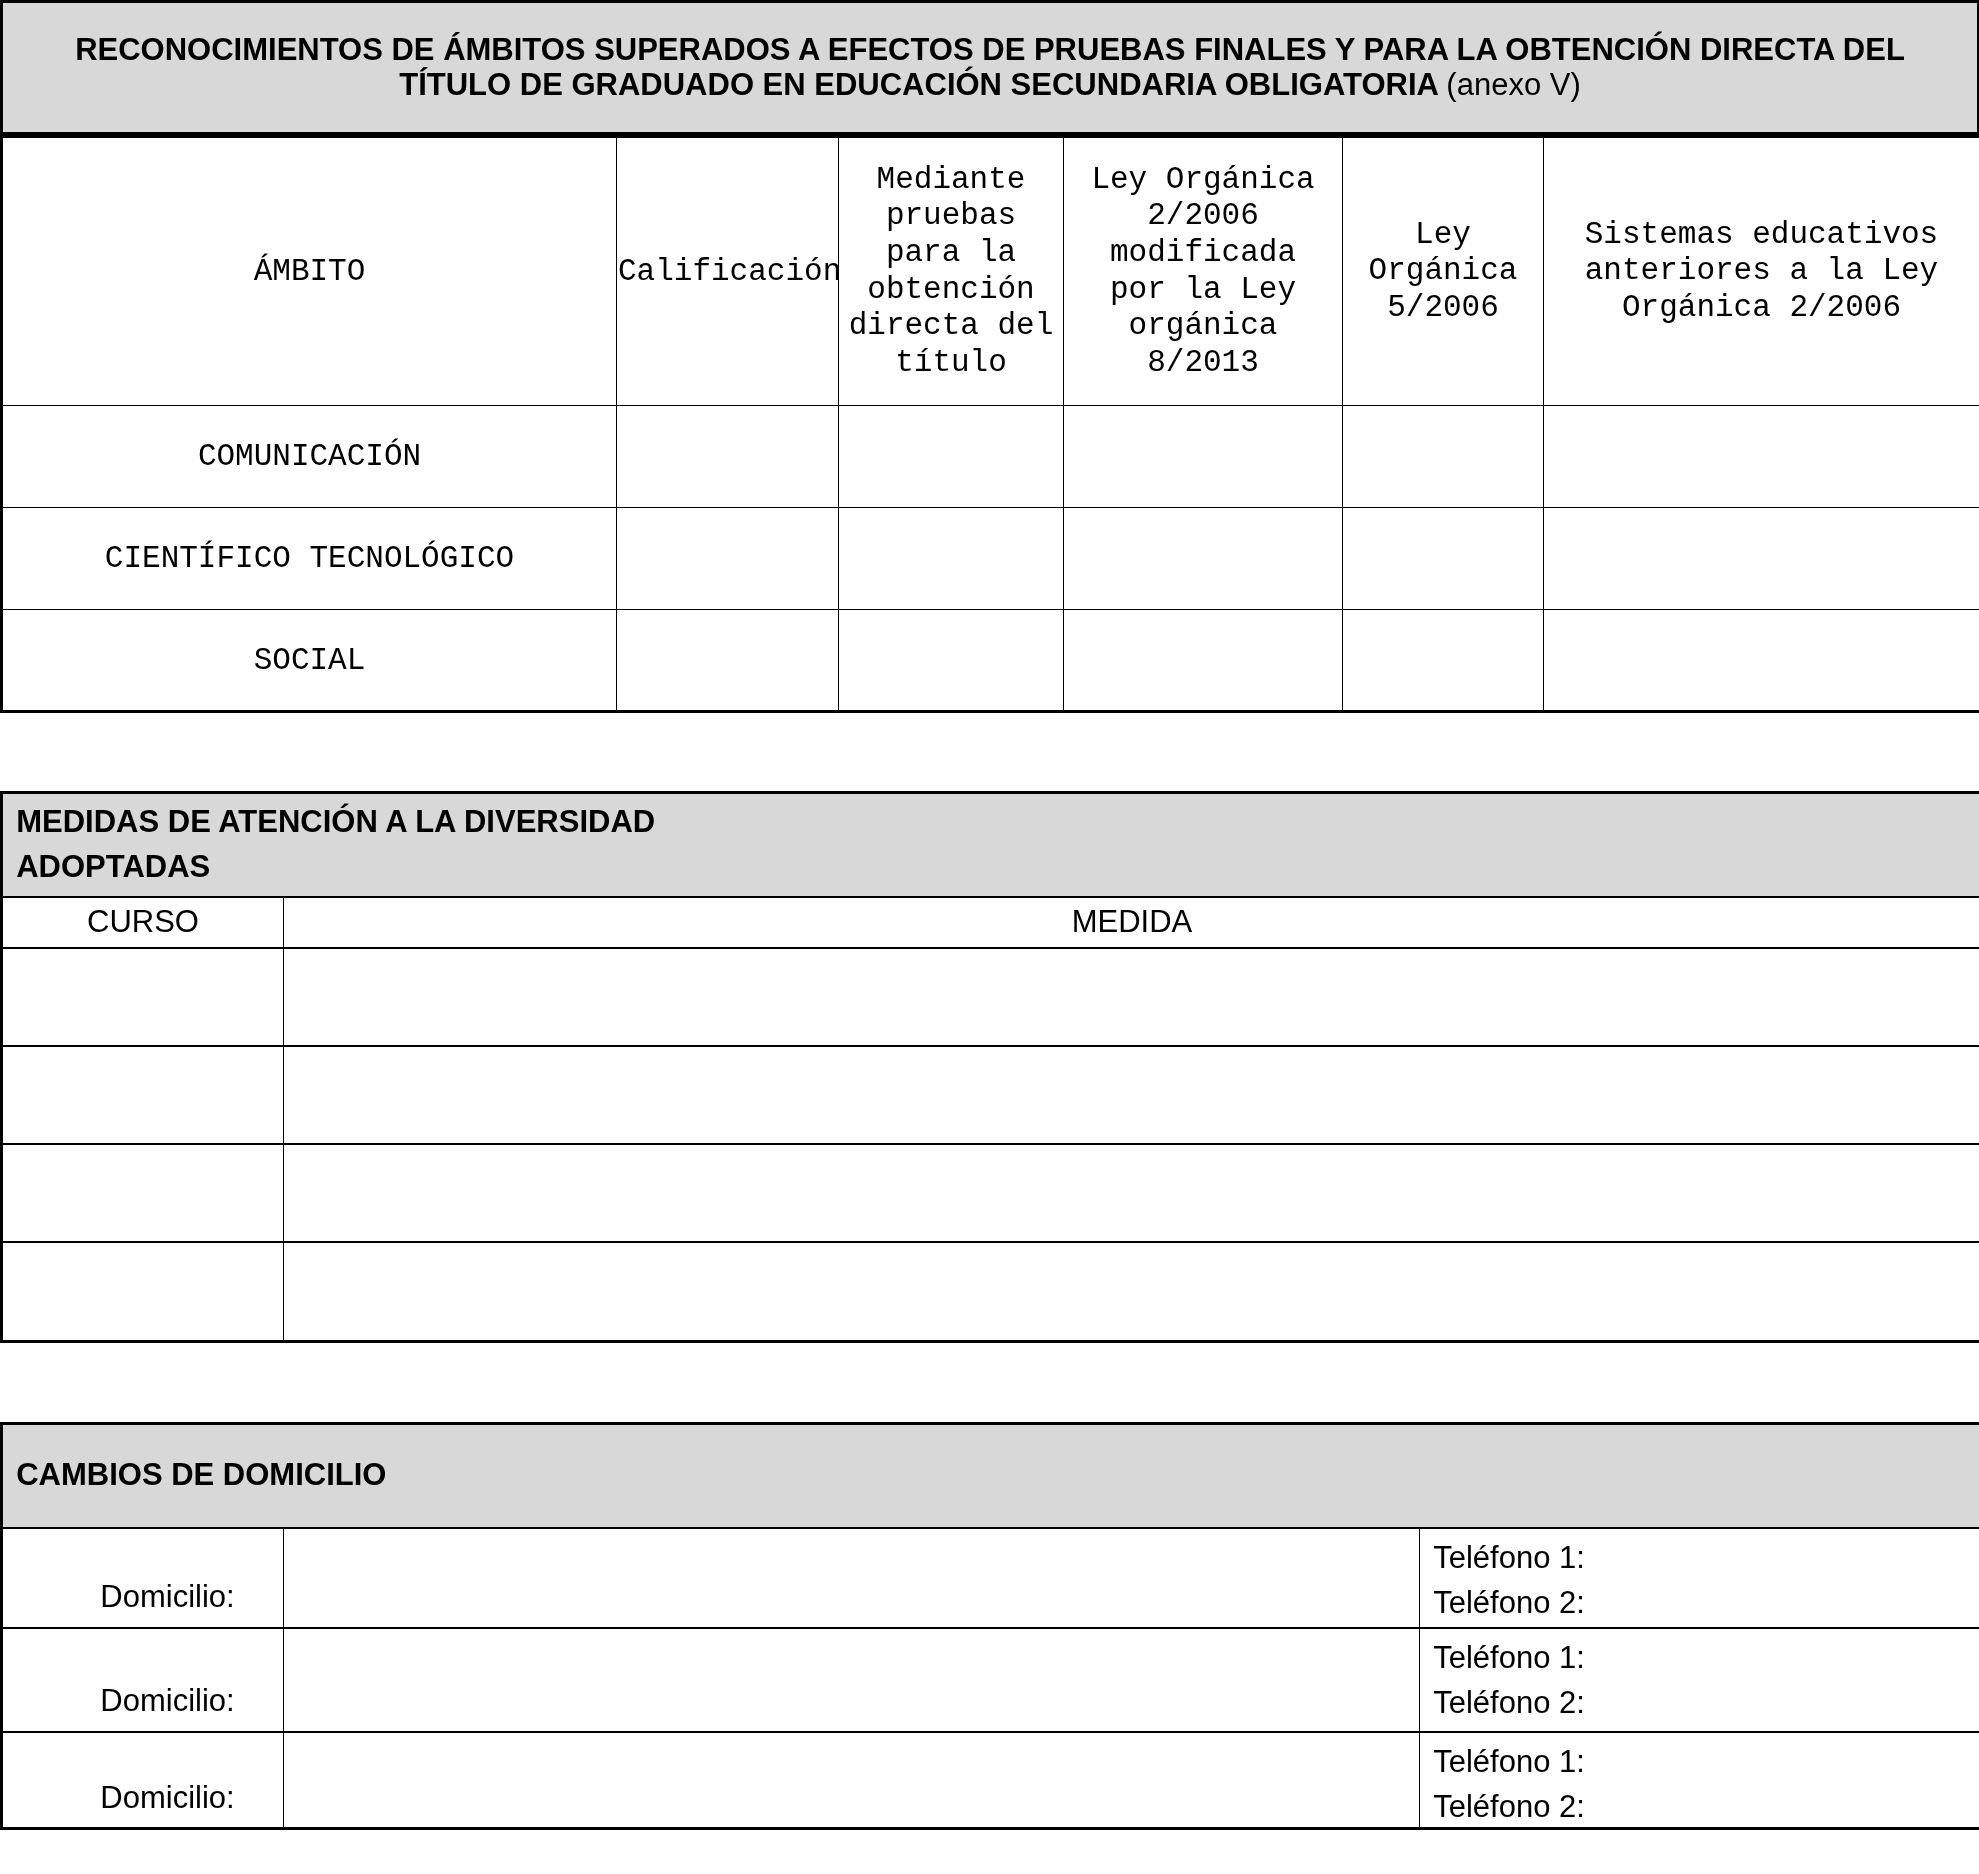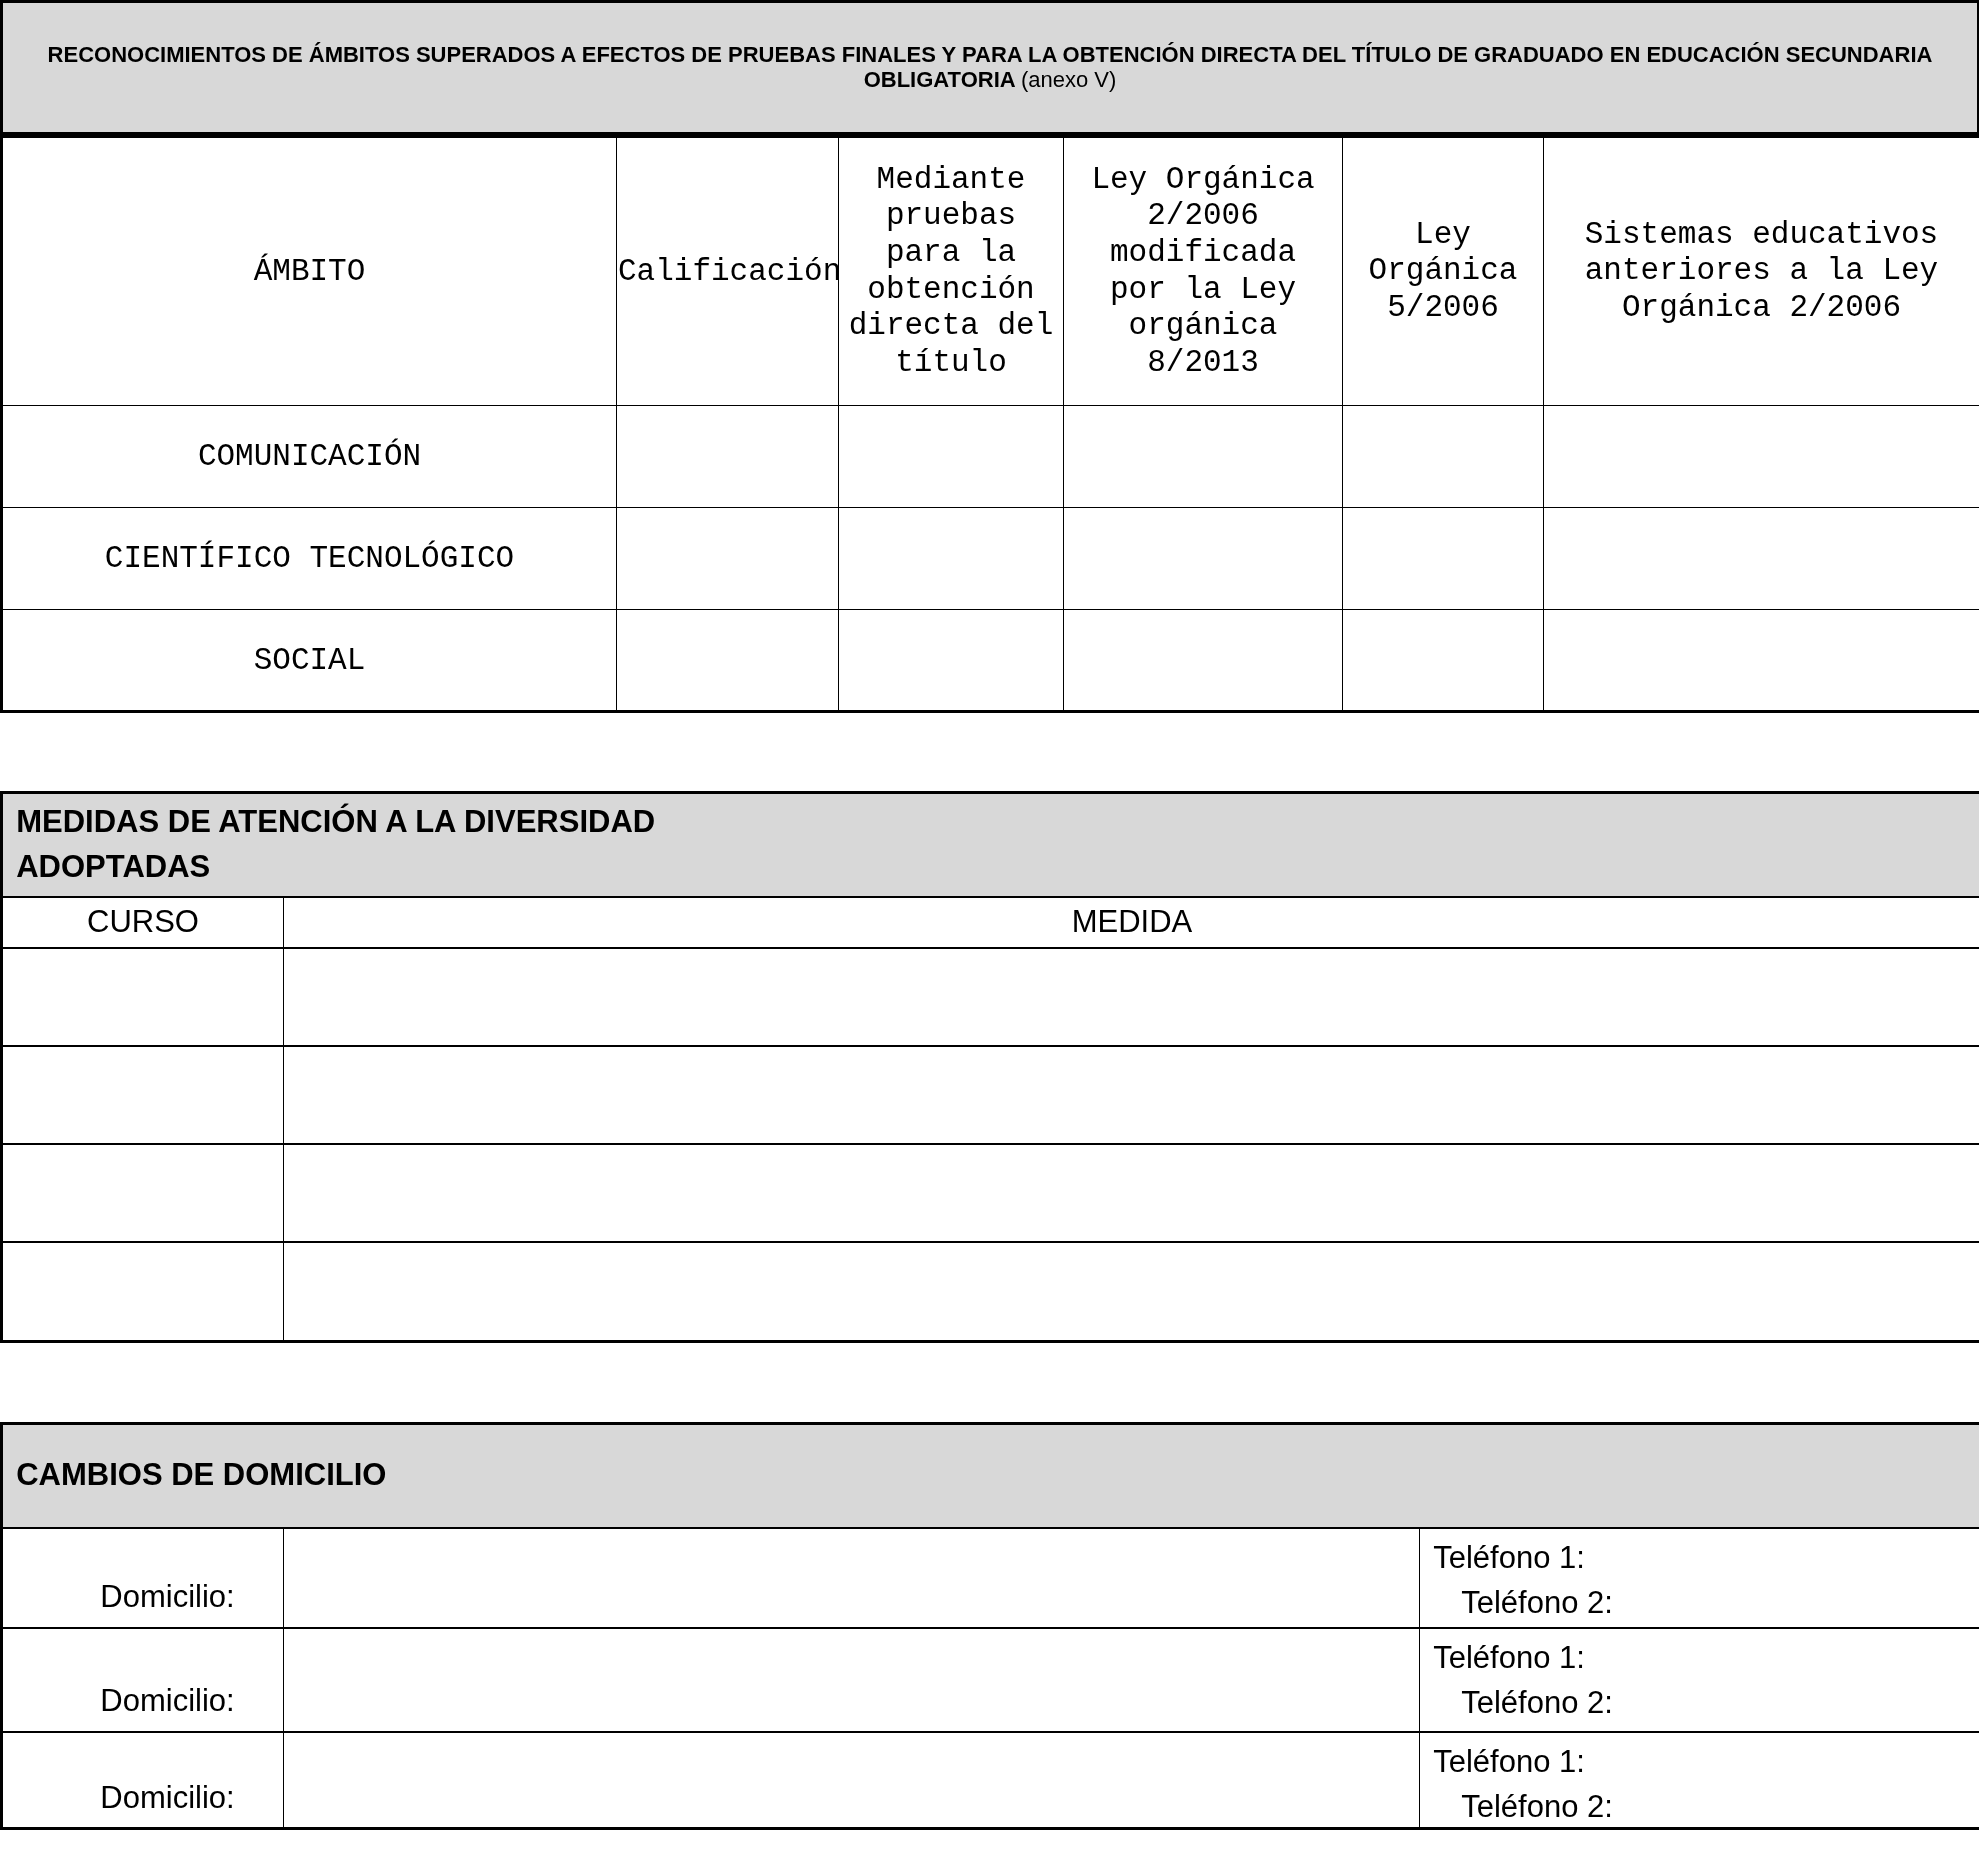--- a/index.html
+++ b/index.html
@@ -17,21 +17,21 @@
     height: 135px;
     border: 3.8px solid #000;
     background: #d8d8d8;
     display: flex;
     align-items: center;
     justify-content: center;
     text-align: center;
     padding: 0 44px;
   }
   .title-block .title-text {
-    font-size: 22px;
+    font-size: 31px;
     line-height: 1.12;
     font-weight: bold;
   }
   .title-block .title-note { font-weight: normal; }
 
   
   table {
     border-collapse: collapse;
     table-layout: fixed;
     width: 1980px;
@@ -74,21 +74,21 @@
     text-align: center;
     padding: 0 0 11.4px 49px;
   }
   .t3 .address-cell { vertical-align: middle; }
   .t3 .phones-cell {
     vertical-align: top;
     text-align: left;
     padding: 11.4px 0 0 13.2px;
   }
   .tel-line { line-height: 36px; }
-  .tel-line + .tel-line { margin-top: 9.5px; margin-left: 28px; }
+  .tel-line + .tel-line { margin-top: 9.5px; }
 
   .gap { height: 78px; }
   .bottom-pad { height: 5.7px; }
 </style>
 </head>
 <body>
 
 <div class="page">
 
   <div class="title-block">

